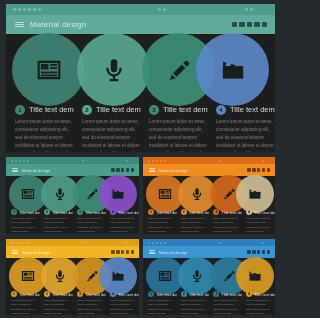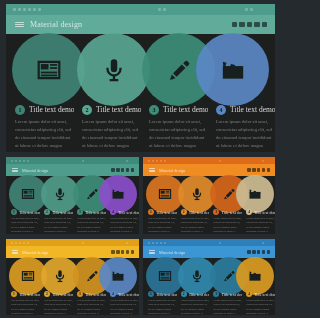--- a/index.html
+++ b/index.html
@@ -5,21 +5,21 @@
   html,body{margin:0;padding:0;}
   body{
     width:281px;height:318px;overflow:hidden;
     background:#242a2e;
     font-family:"Liberation Sans", sans-serif;
     -webkit-font-smoothing:antialiased;
   }
   .stage{position:relative;width:281px;height:318px;box-sizing:border-box;}
 
   
-  .panel{position:absolute;box-sizing:border-box;overflow:hidden;background:#1d1f1f;font-family:Liberation Serif, serif;}
+  .panel{position:absolute;box-sizing:border-box;overflow:hidden;background:#1d1f1f;}
   .statusbar{position:relative;width:100%;box-sizing:border-box;display:flex;align-items:center;}
   .status-left{display:flex;align-items:center;gap:2px;opacity:.55;}
   .status-center{position:absolute;left:58%;transform:translateX(-50%);display:flex;gap:2px;opacity:.5;}
   .status-right{position:absolute;right:8%;display:flex;gap:2px;opacity:.5;}
   .sdot{background:rgba(255,255,255,.45);border-radius:1px;}
   .appbar{position:relative;width:100%;box-sizing:border-box;display:flex;align-items:center;}
   .hamb{display:flex;flex-direction:column;justify-content:space-between;}
   .hamb i{display:block;background:rgba(255,255,255,.62);border-radius:.5px;}
   .appbar-title{color:rgba(255,255,255,.72);white-space:nowrap;overflow:hidden;}
   .socials{position:absolute;display:flex;}

